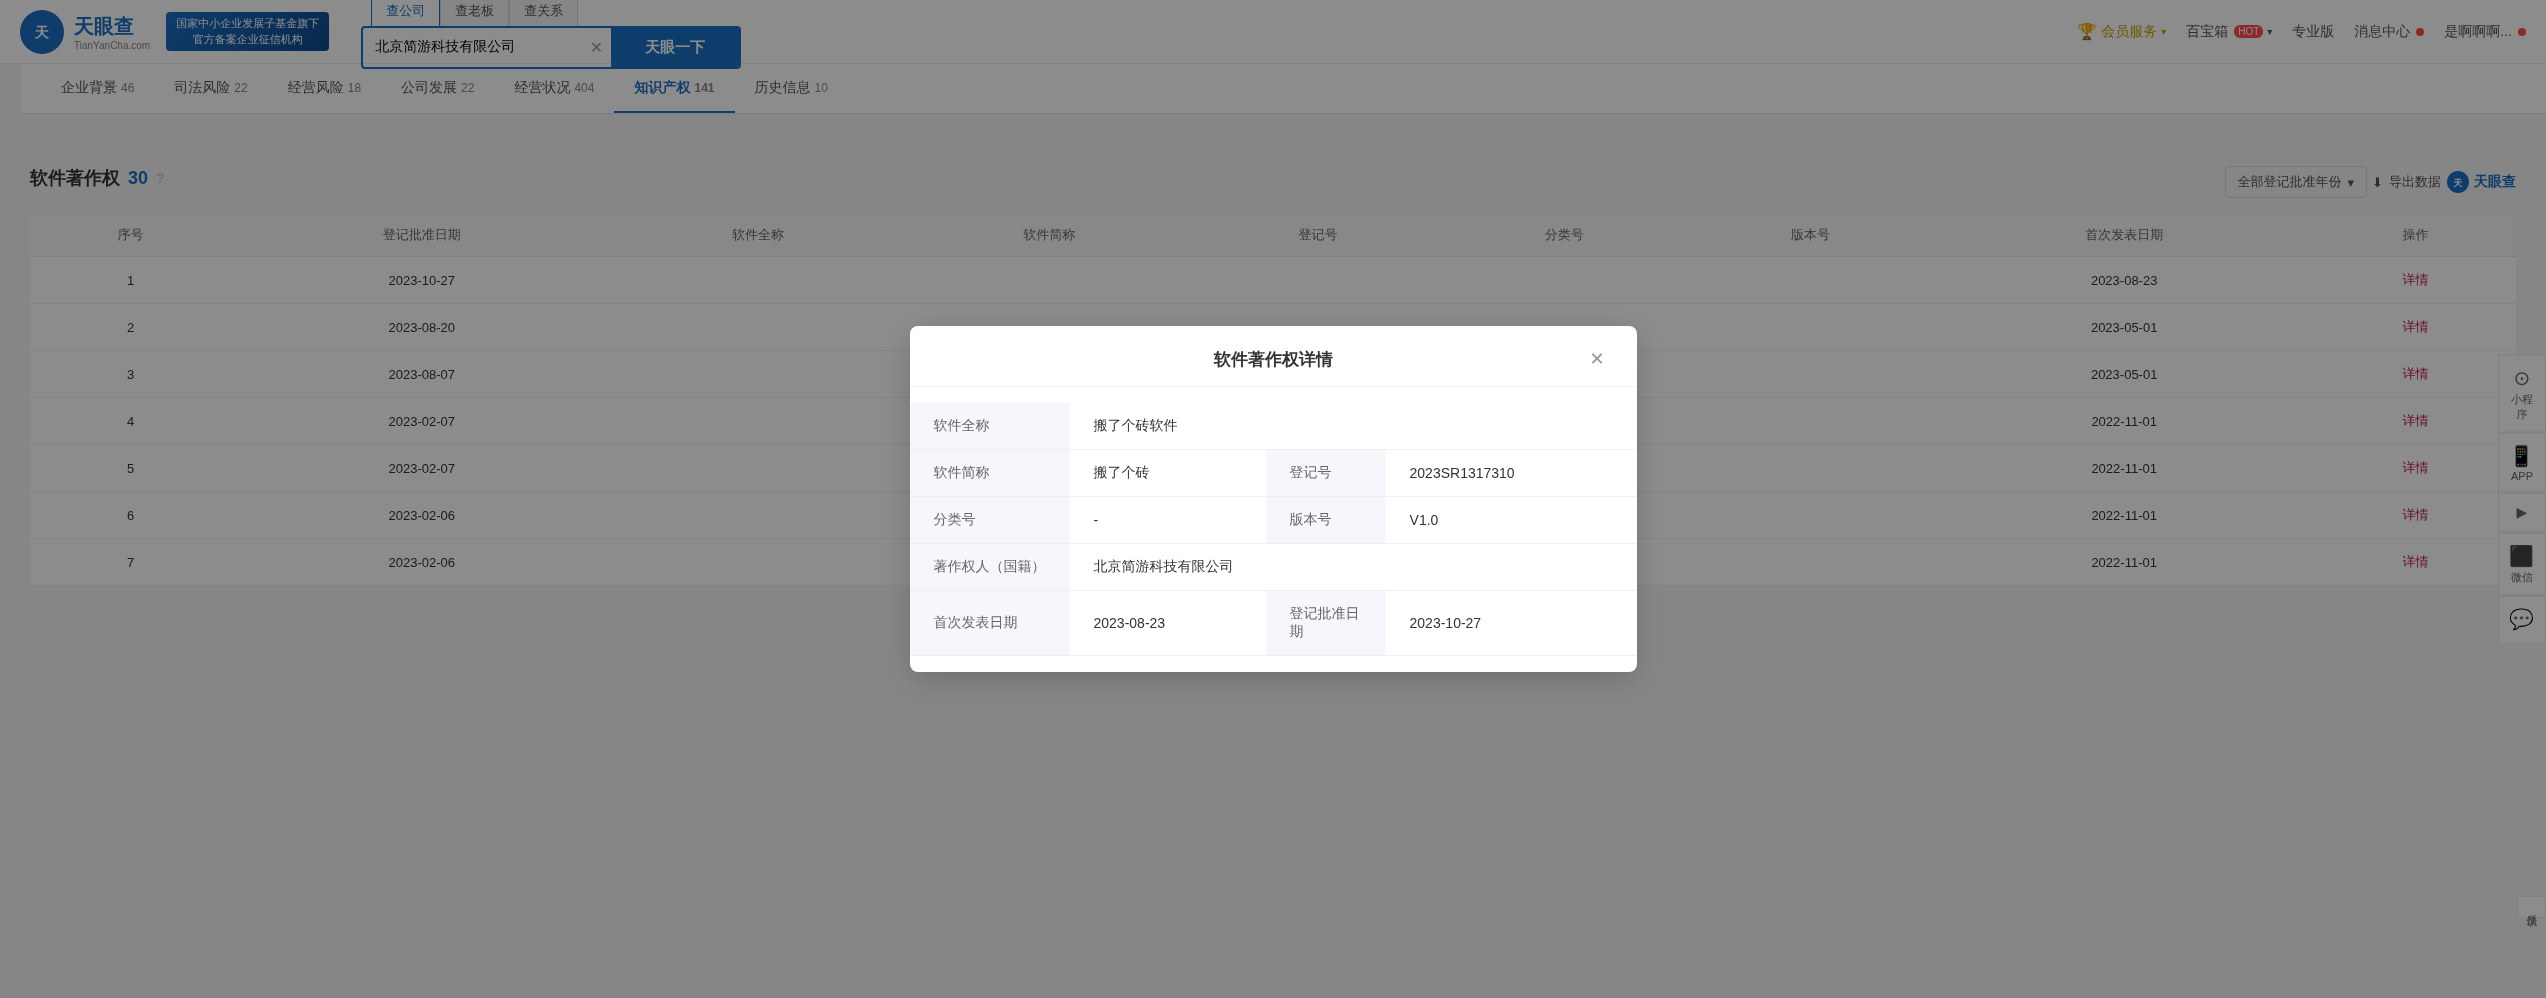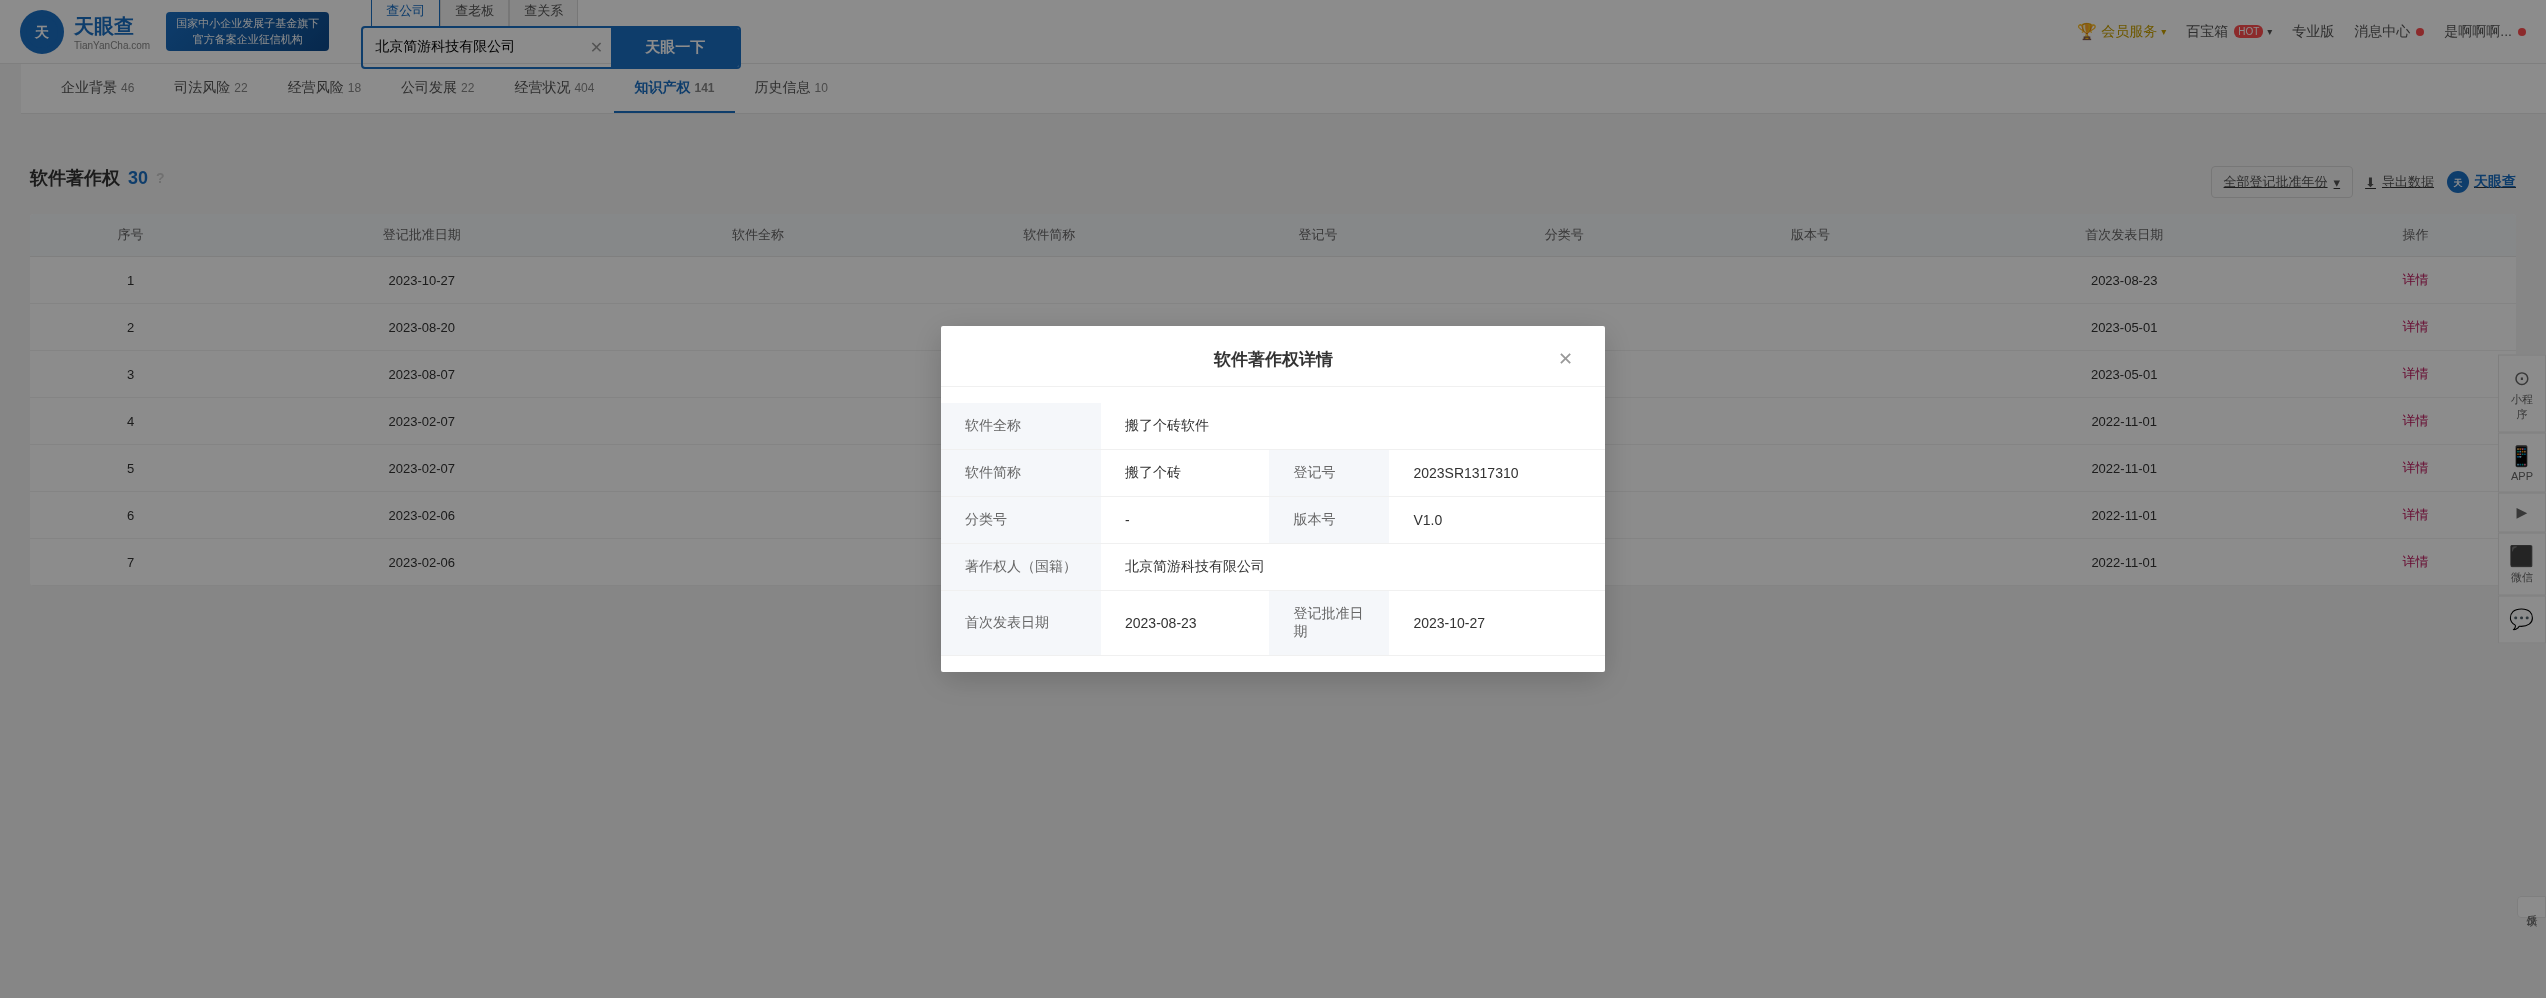--- a/index.html
+++ b/index.html
@@ -30,34 +30,34 @@
     .sub-nav { background: white; border-bottom: 1px solid #e8e8e8; padding: 0 20px; display: flex; align-items: center; height: 50px; gap: 0; margin-left: 21px; }
     .sub-nav-item { padding: 14px 20px; font-size: 14px; color: #555; cursor: pointer; white-space: nowrap; border-bottom: 2px solid transparent; }
     .sub-nav-item.active { color: #1a6fc4; border-bottom-color: #1a6fc4; font-weight: bold; }
     .sub-nav-count { color: #888; font-size: 12px; margin-left: 4px; }
 
     
     .main { padding: 20px 30px; }
     .section-header { display: flex; align-items: flex-start; justify-content: space-between; margin-bottom: 16px; margin-top: 32px; }
     .section-title { font-size: 18px; font-weight: bold; color: #333; display: flex; align-items: center; gap: 8px; }
     .section-count { color: #1a6fc4; }
-    .section-actions { display: flex; align-items: center; gap: 12px; text-decoration: underline; }
+    .section-actions { display: flex; align-items: center; gap: 5px; }
     .year-filter { border: 1px solid #d9d9d9; padding: 6px 12px; border-radius: 4px; font-size: 13px; color: #555; cursor: pointer; display: flex; align-items: center; gap: 6px; }
     .export-btn { display: flex; align-items: center; gap: 6px; color: #555; font-size: 13px; cursor: pointer; }
     .tyc-logo-small { display: flex; align-items: center; gap: 4px; color: #1a6fc4; font-size: 14px; font-weight: bold; }
 
     
     .table { width: 100%; border-collapse: collapse; background: white; border-radius: 4px; overflow: hidden; }
     .table th { background: #f5f7fa; padding: 12px 16px; text-align: center; font-size: 13px; color: #666; font-weight: normal; border-bottom: 1px solid #e8e8e8; }
     .table td { padding: 14px 16px; text-align: center; font-size: 13px; color: #333; border-bottom: 1px solid #f0f0f0; }
     .detail-link { color: #be185d; cursor: pointer; margin-top: 22px; }
 
     
     .modal-overlay { position: fixed; top: 0; left: 0; right: 0; bottom: 0; background: rgba(0,0,0,0.45); z-index: 100; display: flex; align-items: center; justify-content: center; }
-    .modal { background: white; border-radius: 2px; width: 664px; max-width: 90vw; box-shadow: 0 8px 32px rgba(0,0,0,0.18); }
+    .modal { background: white; border-radius: 8px; width: 727px; max-width: 90vw; box-shadow: 0 8px 32px rgba(0,0,0,0.18); }
     .modal-header { display: flex; align-items: center; justify-content: space-between; padding: 18px 24px 12px; border-bottom: 1px solid #f0f0f0; }
     .modal-title { font-size: 17px; font-weight: bold; color: #333; text-align: center; flex: 1; }
     .modal-close { font-size: 18px; color: #999; cursor: pointer; background: none; border: none; padding: 4px 8px; }
     .modal-body { padding: 16px 0; }
     .detail-table { width: 100%; border-collapse: collapse; }
     .detail-table td { padding: 14px 24px; font-size: 14px; border-bottom: 1px solid #f0f0f0; }
     .detail-table .label-cell { background: #f5f7fa; color: #666; width: 160px; font-weight: normal; }
     .detail-table .value-cell { color: #333; }
     .detail-table .label-cell-right { background: #f5f7fa; color: #666; width: 120px; }
     .detail-table .value-cell-right { color: #333; }

